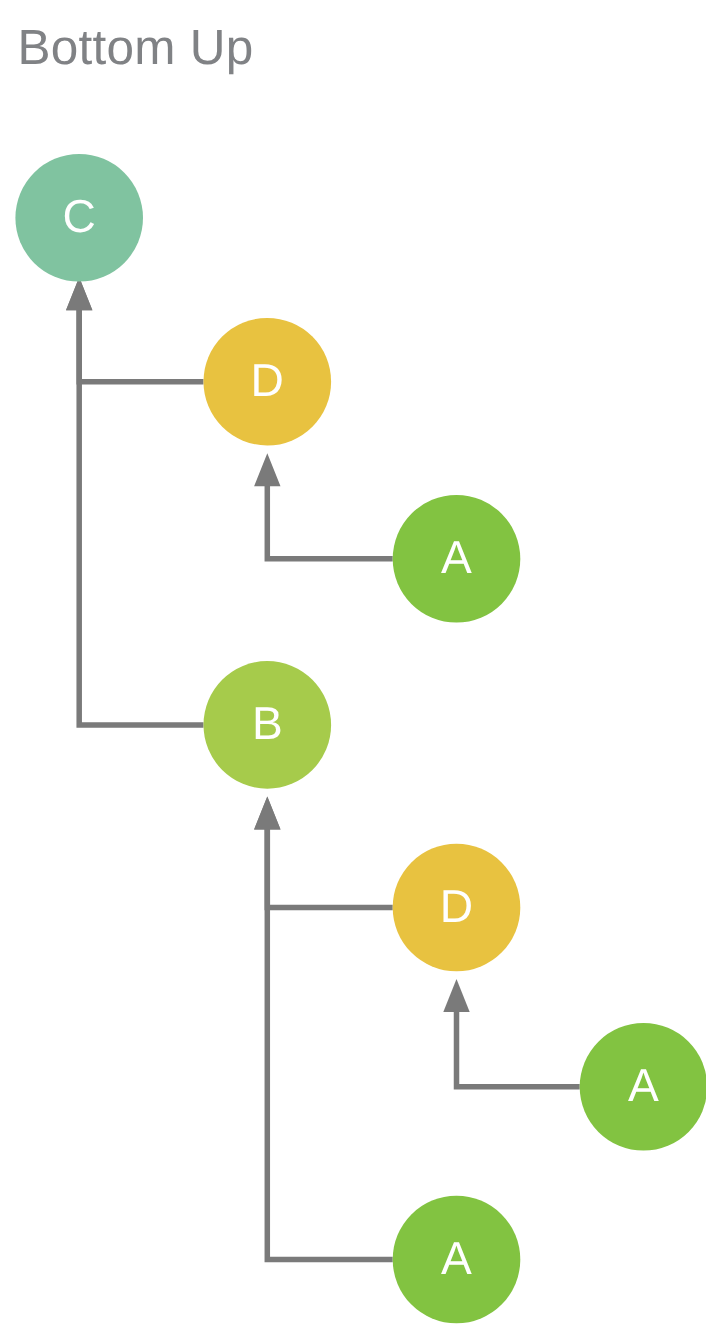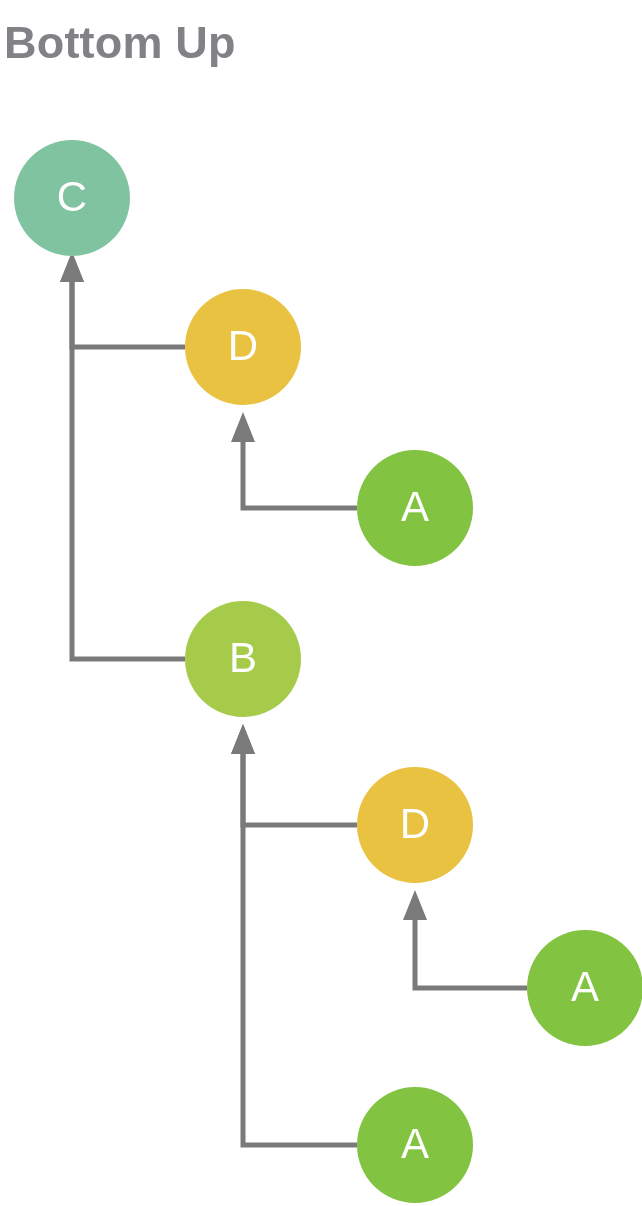--- a/index.html
+++ b/index.html
@@ -15,24 +15,24 @@
     overflow: hidden;
   }
   #canvas {
     position: relative;
     width: 642px;
     height: 1206px;
     background: #ffffff;
   }
   #diagram-title {
     position: absolute;
-    left: 4px;
+    left: 16px;
     top: 17px;
     font-size: 45px;
-    font-weight: 700;
+    font-weight: 400;
     letter-spacing: 0.2px;
     color: #808285;
     font-family: "Liberation Sans", sans-serif;
     white-space: nowrap;
     line-height: 1.15;
   }
   #edge-layer {
     position: absolute;
     left: 0;
     top: 0;

